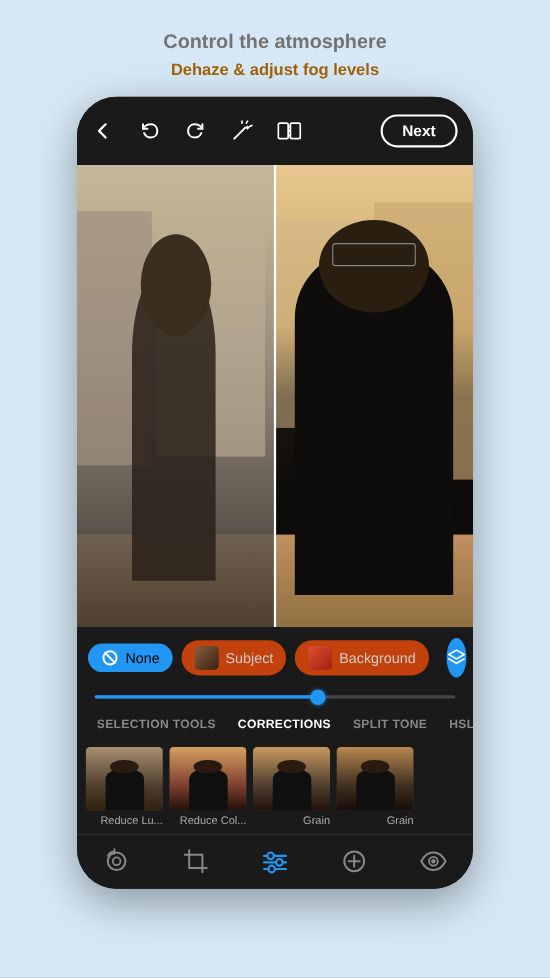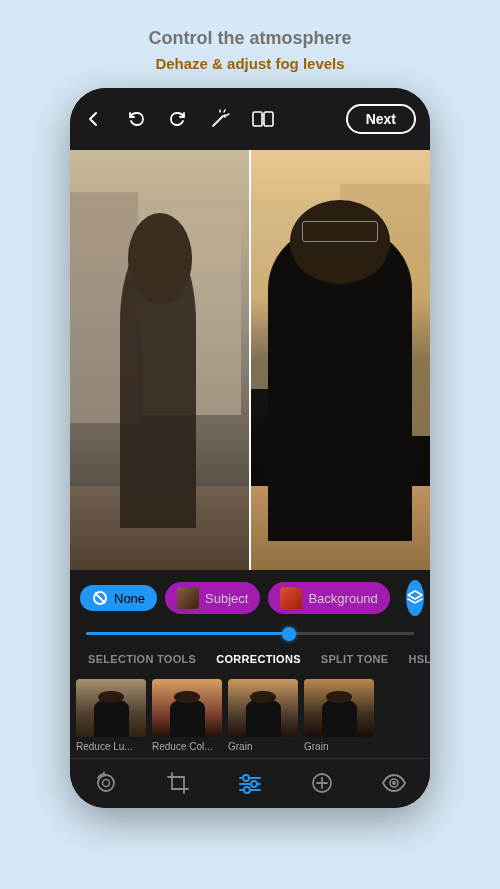--- a/index.html
+++ b/index.html
@@ -260,21 +260,21 @@
       font-weight: 500;
       cursor: pointer;
     }
 
     .sel-pill.active-blue {
       background: #2196f3;
       color: #000000;
     }
 
     .sel-pill.inactive {
-      background: #a21caf;
+      background: #c2410c;
       color: #ccc;
     }
 
     .sel-pill .pill-thumb {
       width: 22px;
       height: 22px;
       border-radius: 4px;
       overflow: hidden;
       flex-shrink: 0;
     }
@@ -372,21 +372,21 @@
       background: #1a1a1a;
       padding: 4px 6px 6px;
       gap: 4px;
       overflow: hidden;
     }
 
     .tool-card {
       flex: 0 0 72px;
       display: flex;
       flex-direction: column;
-      align-items: flex-start;
+      align-items: flex-end;
       cursor: pointer;
     }
 
     .tool-thumb {
       width: 70px;
       height: 58px;
       border-radius: 4px;
       overflow: hidden;
       background: #333;
       position: relative;

